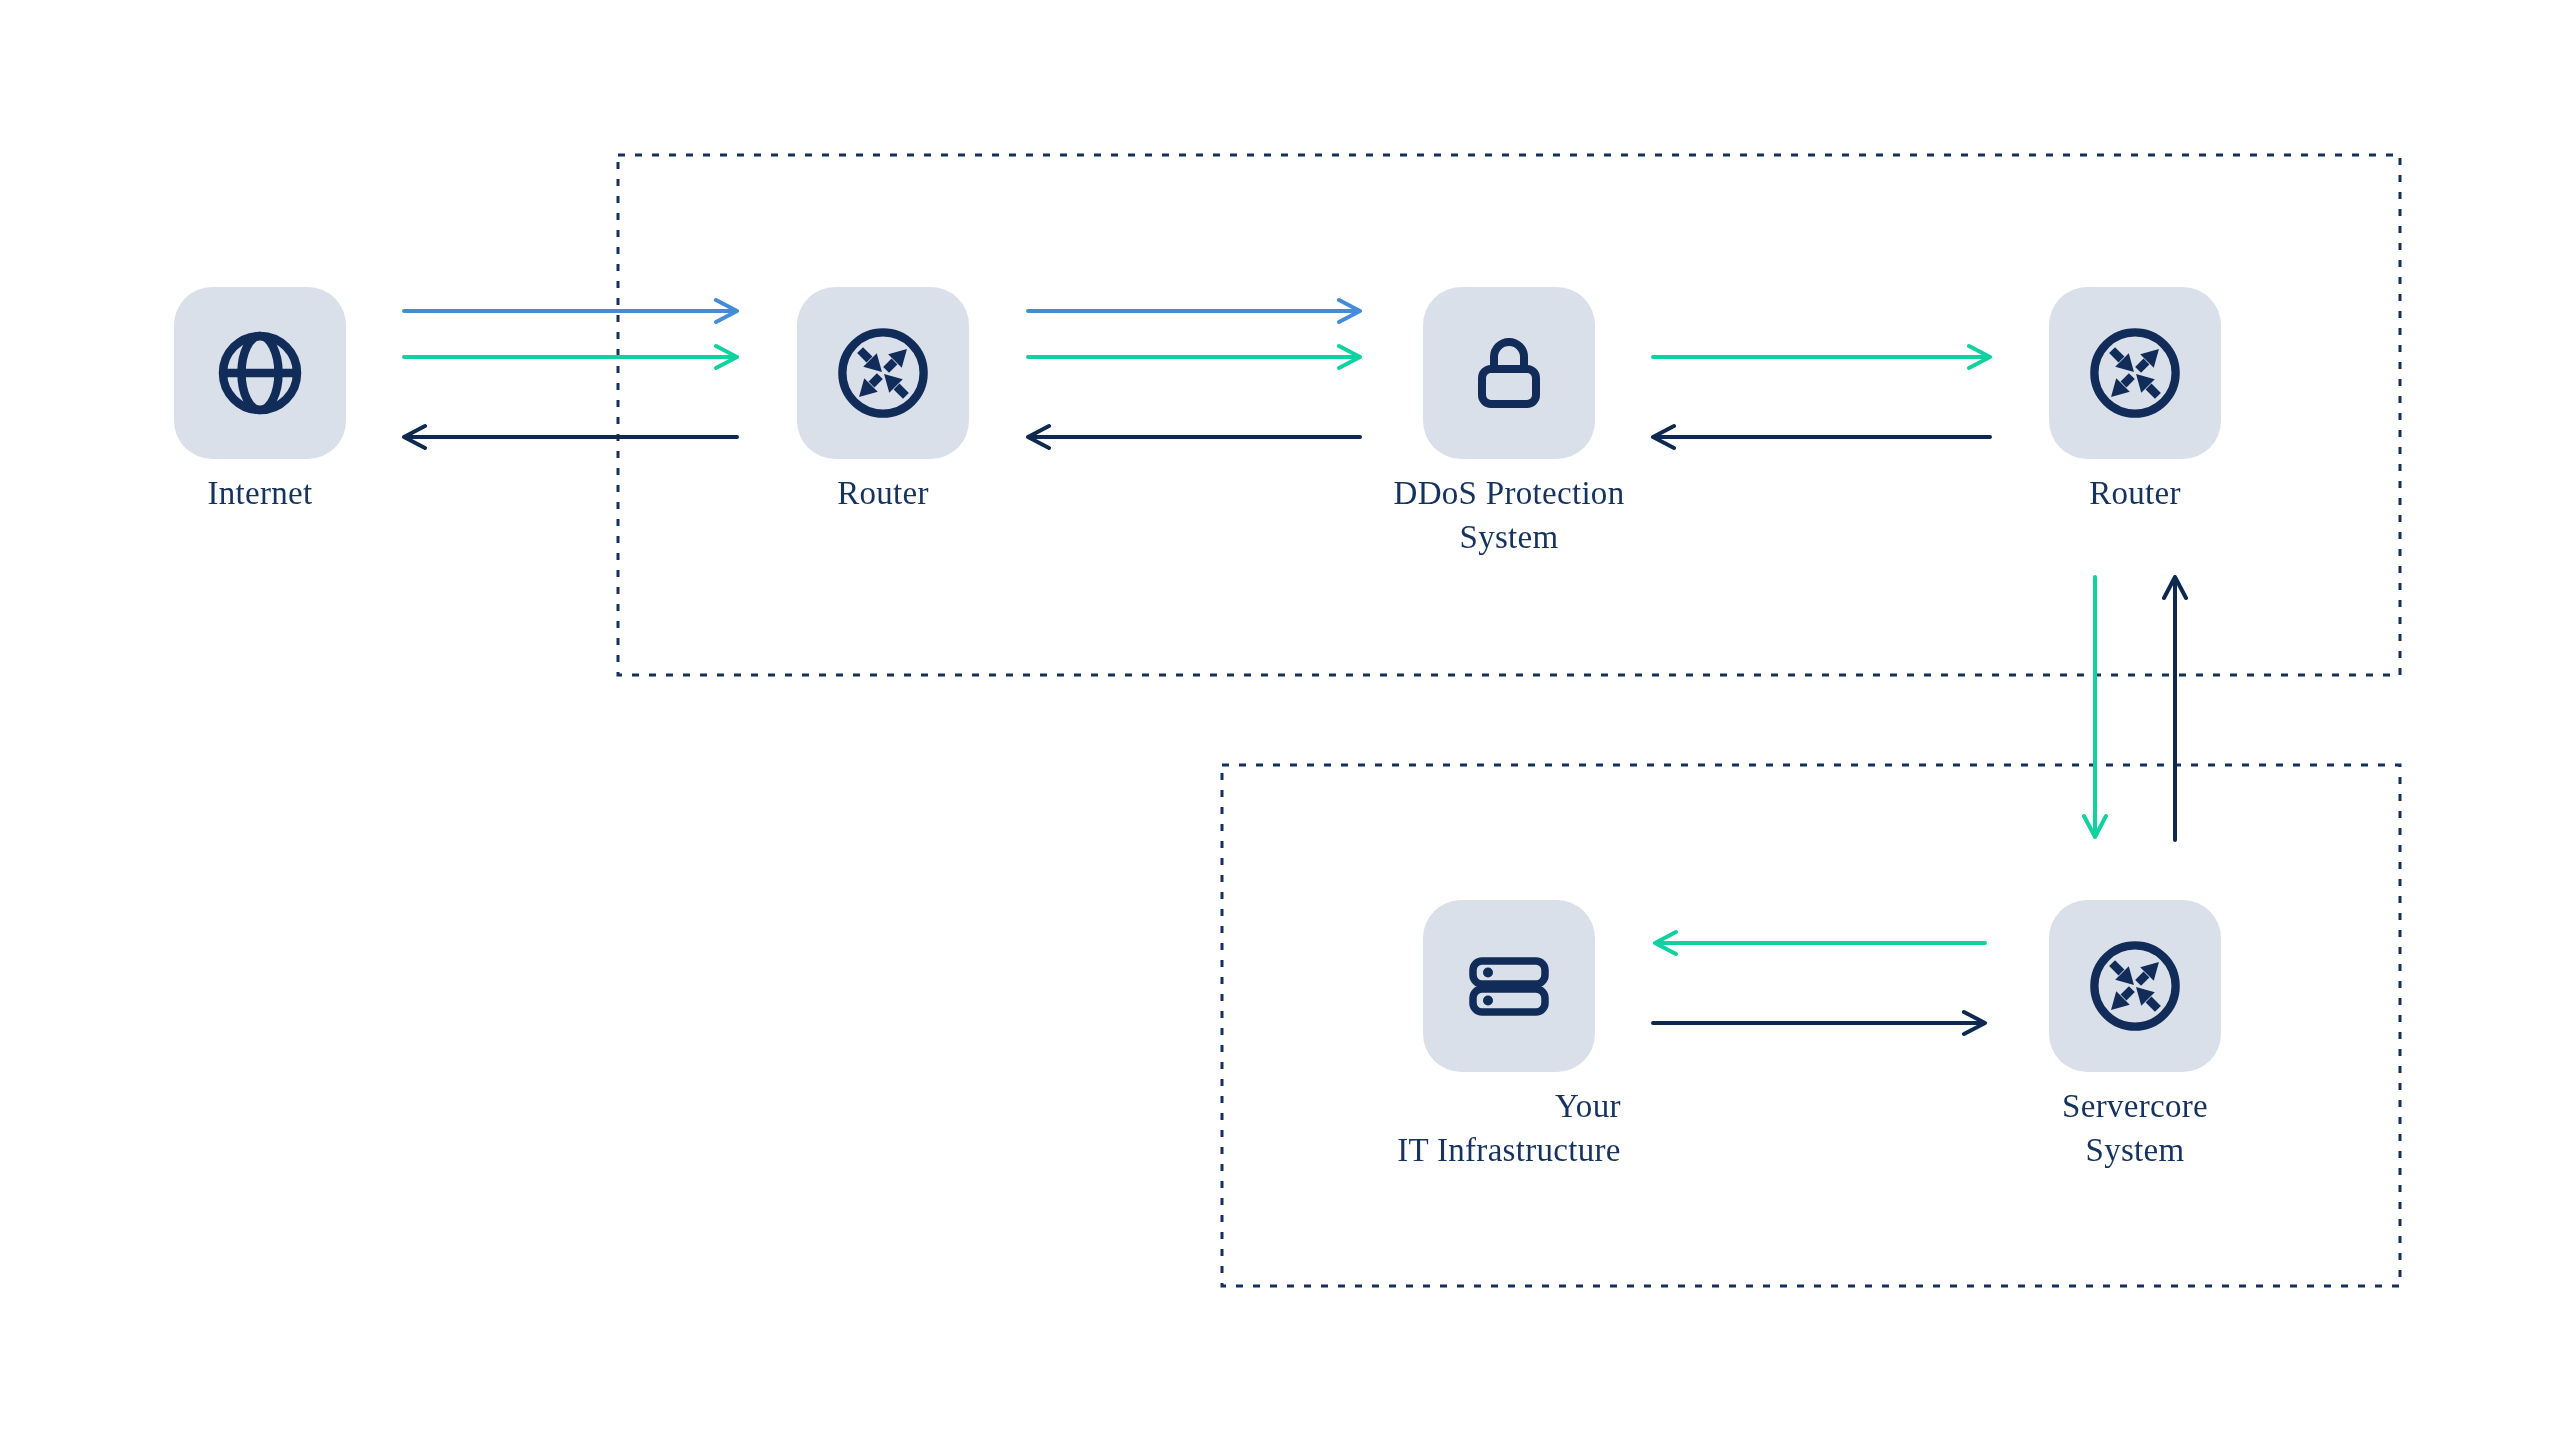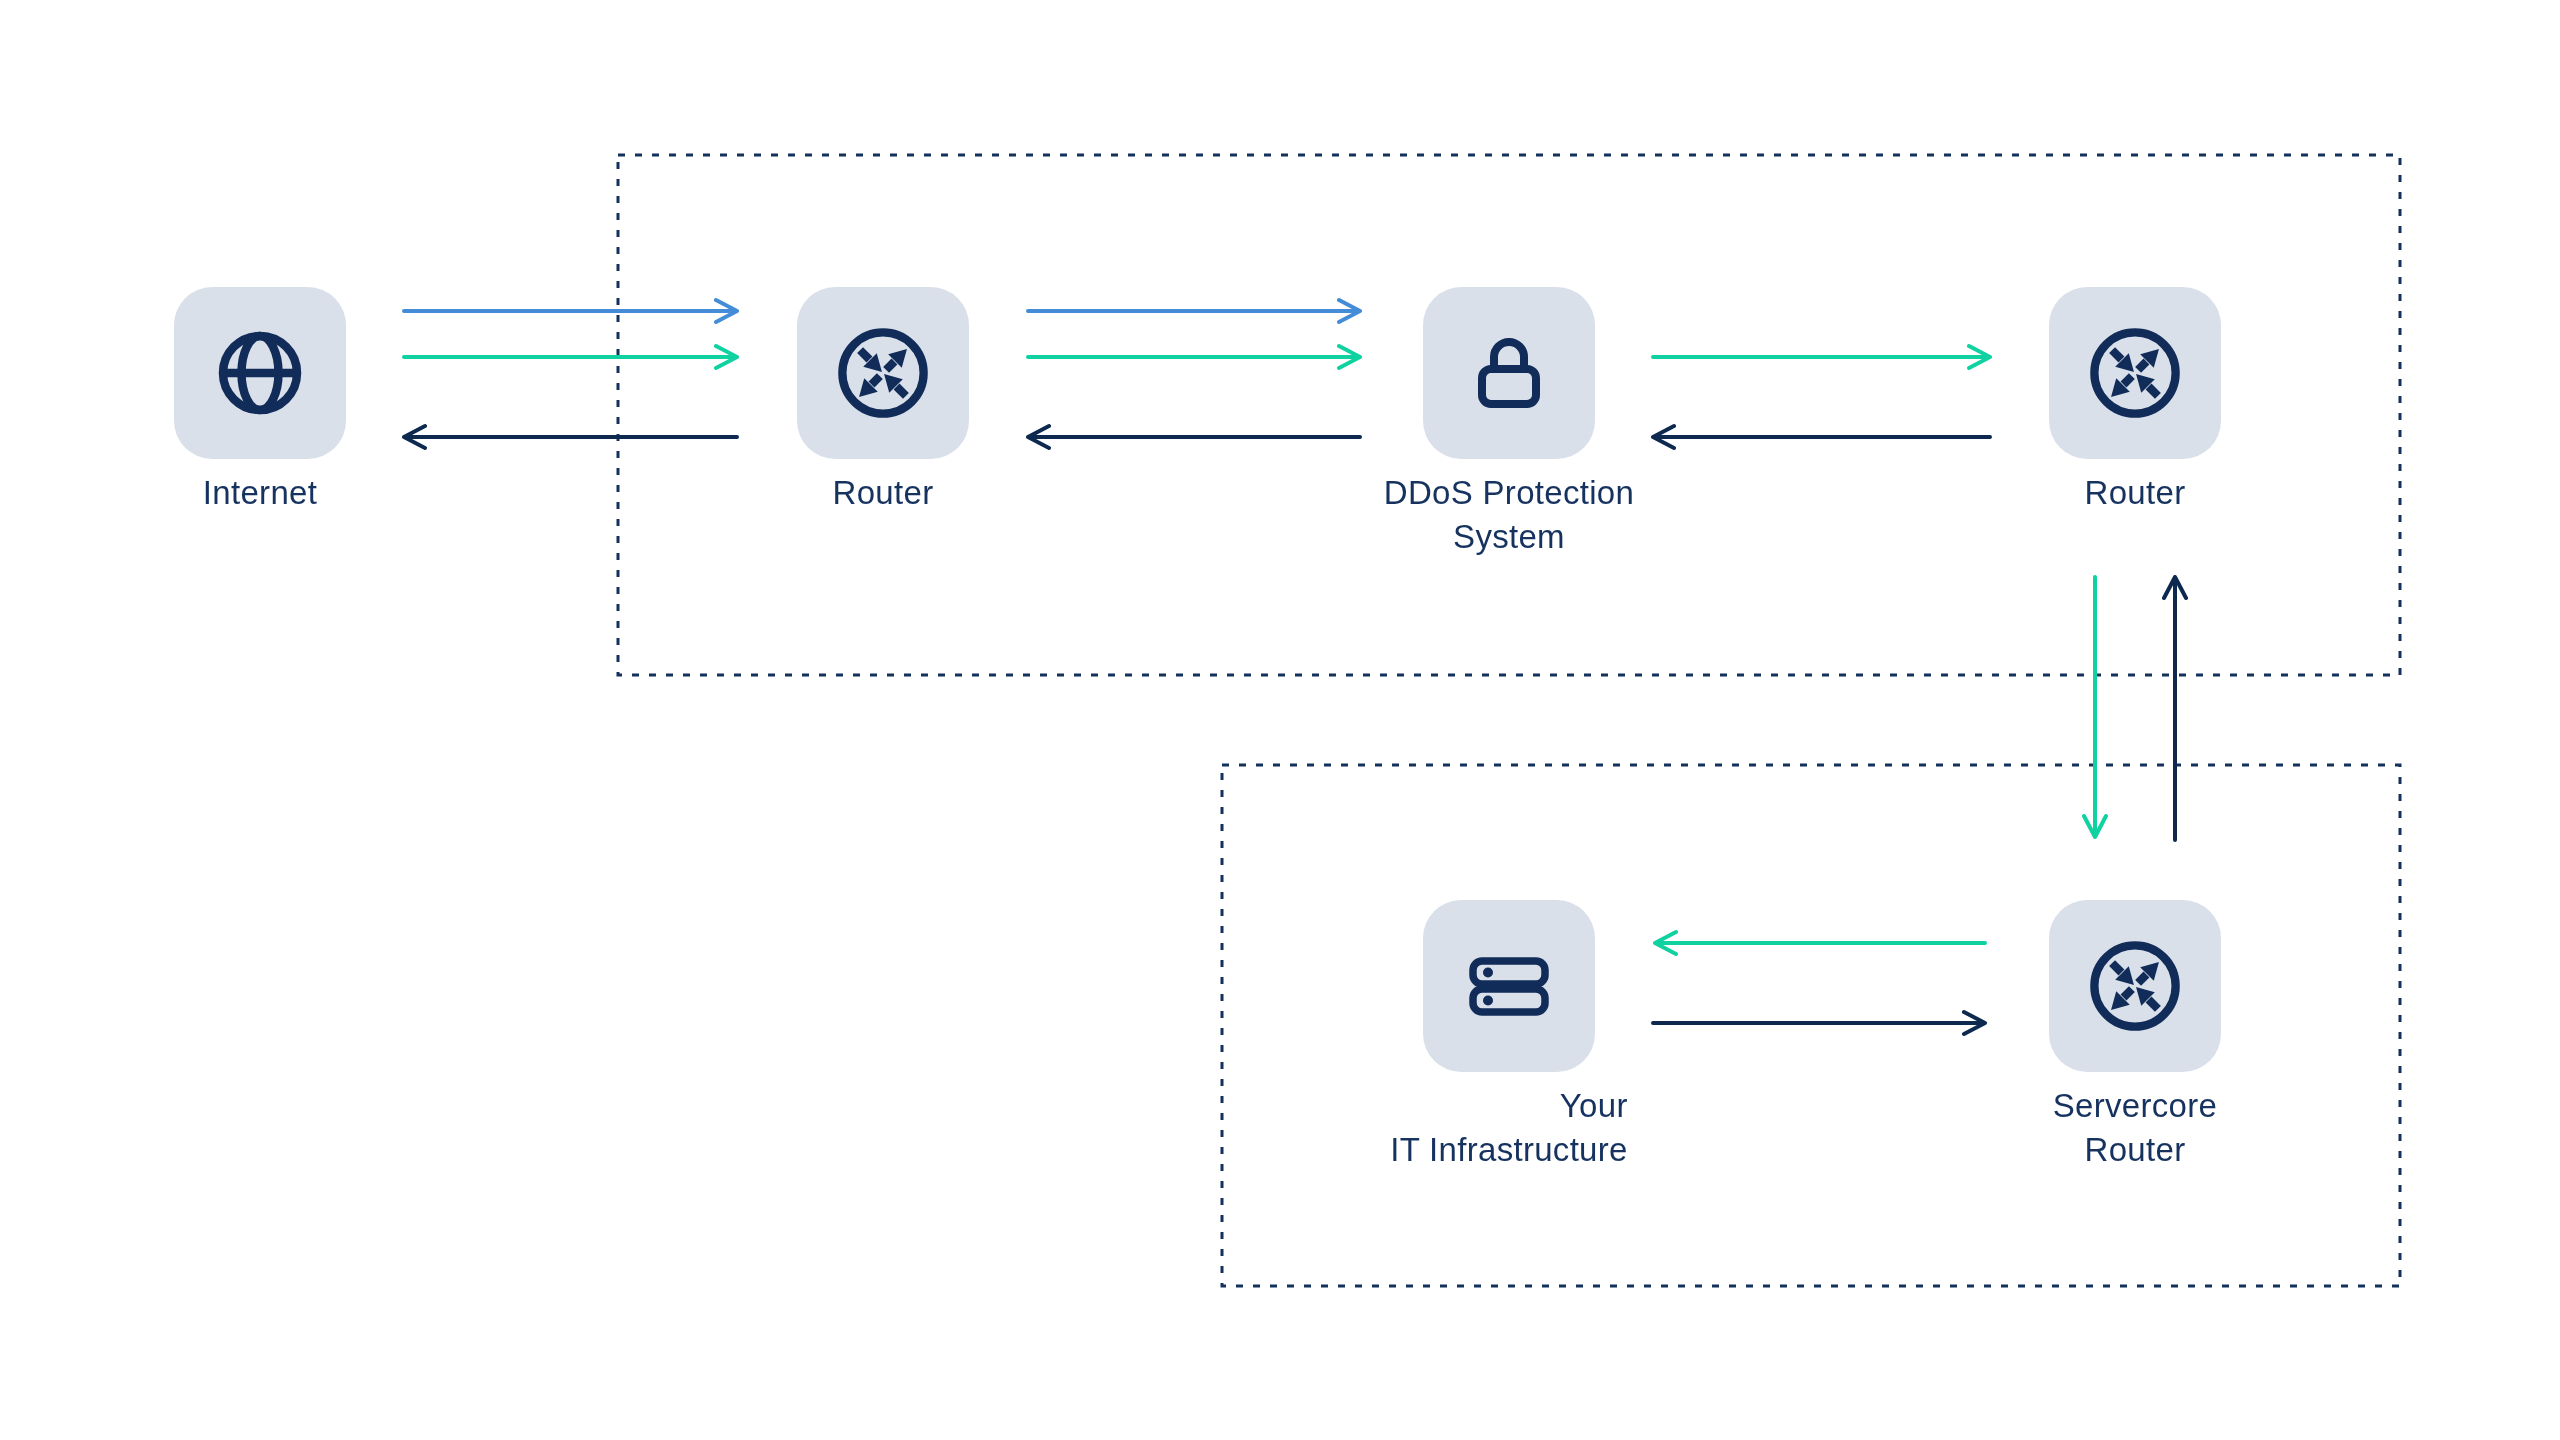--- a/index.html
+++ b/index.html
@@ -10,21 +10,21 @@
     --navy-line:#0e2950;
     --zone-border:#14305c;
     --blue:#448cd8;
     --green:#10d2a0;
   }
   html,body{margin:0;padding:0;background:var(--background);}
   .canvas{
     position:relative;
     width:2560px;height:1440px;
     background:var(--background);
-    font-family:Liberation Sans, sans-serif;
+    font-family:Liberation Serif, serif;
     overflow:hidden;
   }
   .overlay{position:absolute;left:0;top:0;width:2560px;height:1440px;}
   .zone{fill:none;stroke:var(--zone-border);stroke-width:3;stroke-dasharray:7 10;}
   .arrow{fill:none;stroke-width:4;stroke-linecap:round;stroke-linejoin:round;}
   .c-blue{stroke:var(--blue);}
   .c-green{stroke:var(--green);}
   .c-navy{stroke:var(--navy-line);}
   .tile{
     position:absolute;
@@ -165,15 +165,15 @@
         <path class="st" d="M45 51 L37 59" stroke-width="8"></path>
         <polygon class="fl" points="25,71 43,66 30,53"></polygon>
       </g>
       <g transform="rotate(180 48 48)">
         <path class="st" d="M45 51 L37 59" stroke-width="8"></path>
         <polygon class="fl" points="25,71 43,66 30,53"></polygon>
       </g>
     </svg>
   </div>
   <div class="label" style="left:2135px;top:1084px;">Servercore
-Router</div>
+System</div>
 
 </div>
 
 </body></html>

